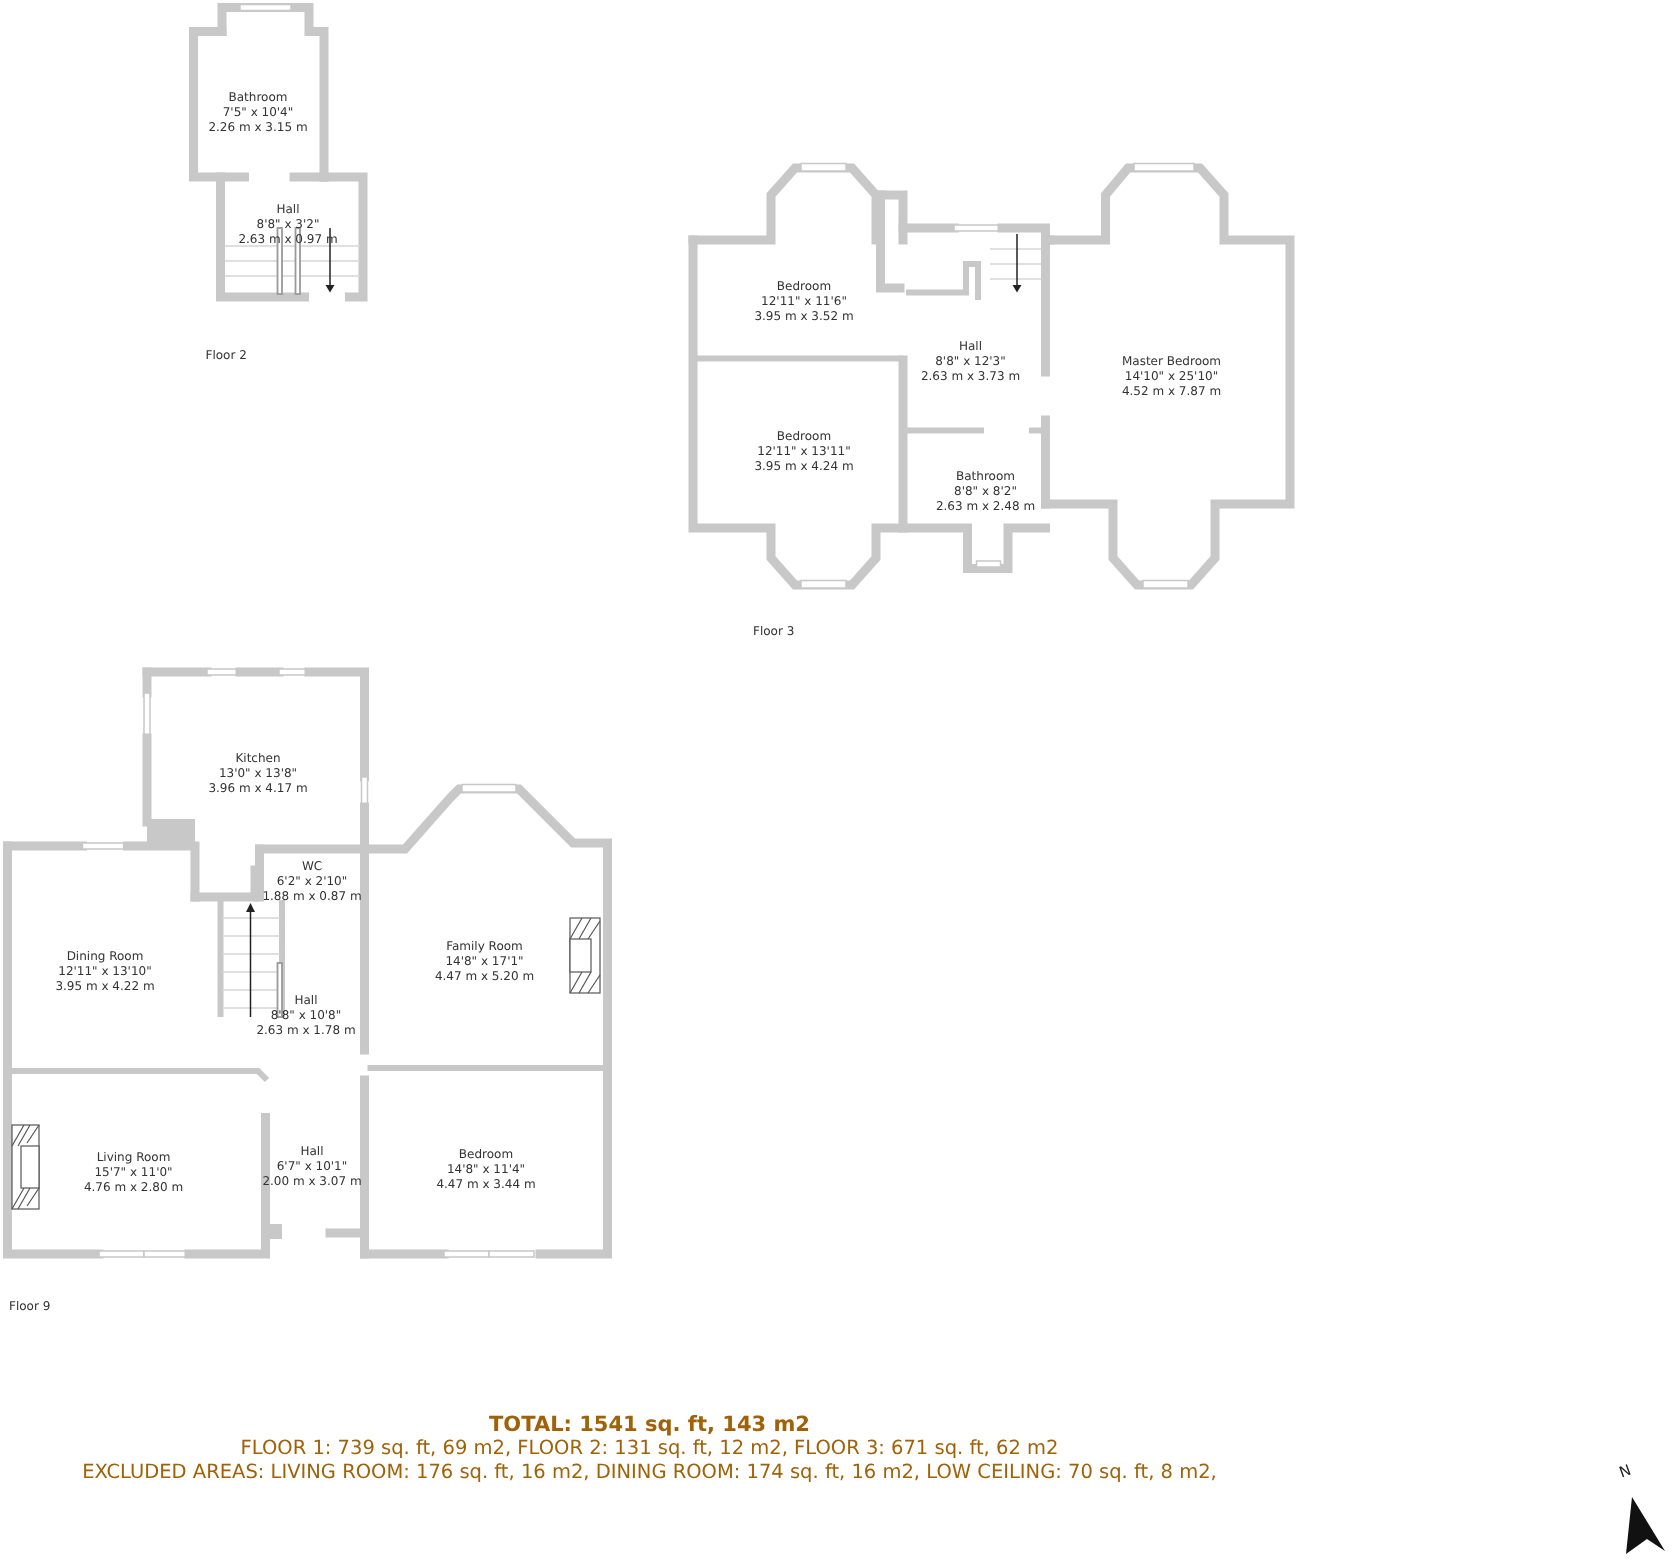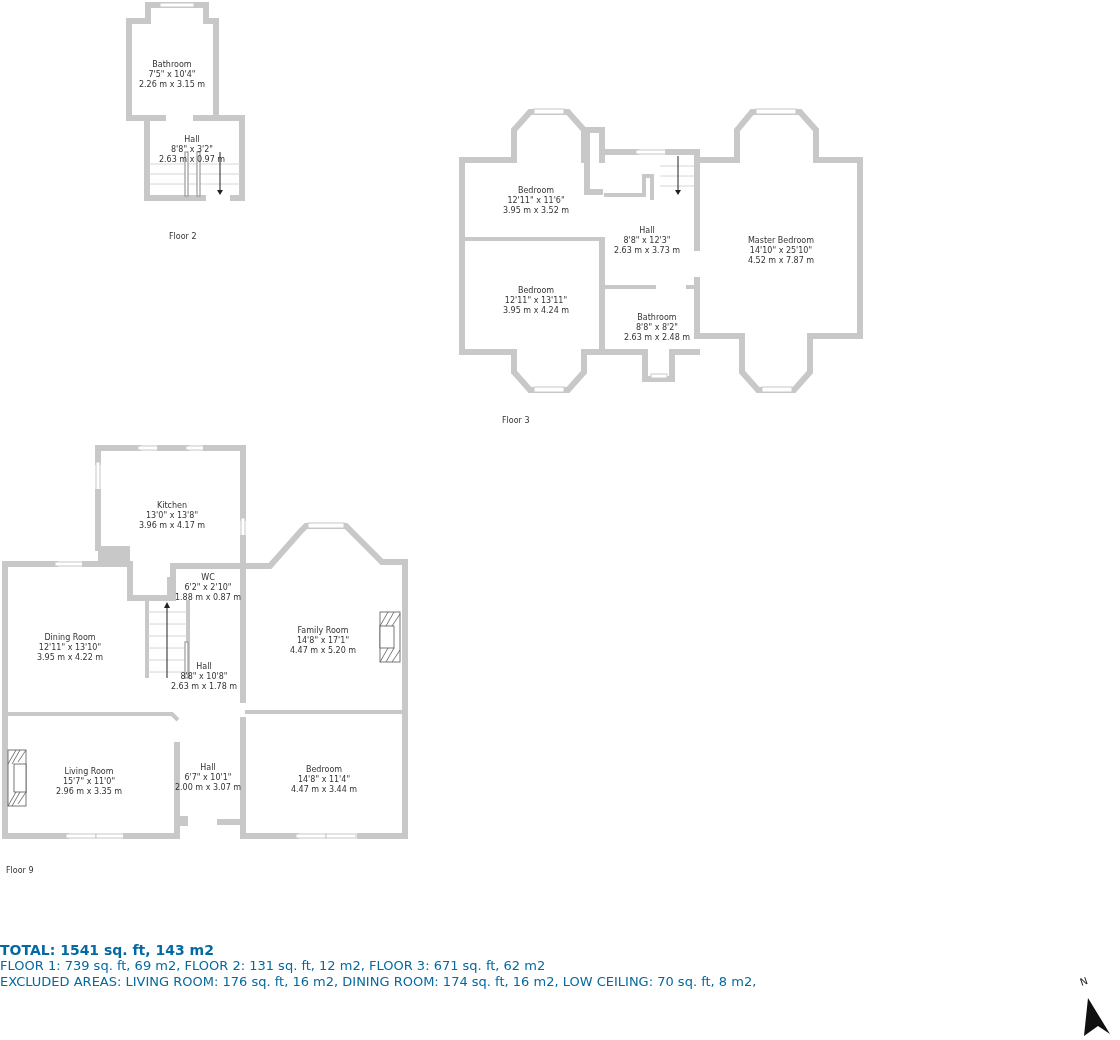--- a/index.html
+++ b/index.html
@@ -10,22 +10,22 @@
   .wall-thin { fill: none; stroke: #c8c8c8; stroke-width: 4; }
   .window { fill: #ffffff; stroke: #c8c8c8; stroke-width: 1; }
   .stair { fill: none; stroke: #d6d6d6; stroke-width: 1; }
   .rail { fill: #fff; stroke: #9a9a9a; stroke-width: 1.2; }
   .hatch { fill: none; stroke: #555; stroke-width: 0.8; }
   .arrow { stroke: #222; stroke-width: 1; fill: none; }
   .room-label { position: absolute; text-align: center; font-size: 8px; line-height: 10px;
                 color: #333; white-space: nowrap; transform: translateX(-50%); }
   .room-label div { white-space: nowrap; }
   .floor-label { position: absolute; font-size: 8px; color: #333; }
-  .totals { position: absolute; left: 0; width: 866px; top: 942px; 
-            font-size: 13px; line-height: 16px; color: #0369a1; }
+  .totals { position: absolute; left: 0; width: 866px; top: 942px; text-align: center;
+            font-size: 13px; line-height: 16px; color: #a16207; }
   .totals .total { font-weight: bold; font-size: 14px; }
   .north { position: absolute; left: 1078px; top: 976px; width: 38px; height: 64px; }
   .north .n { position: absolute; left: 2px; top: 0; font-size: 10px; transform: rotate(-20deg); }
 </style>
 </head>
 <body>
 
 <svg class="plan" width="1120" height="1040">
 
   <g>
@@ -164,21 +164,21 @@
 <div class="room-label" style="left:172px; top:60px;">
   <div>Bathroom</div>
   <div>7'5" x 10'4"</div>
   <div>2.26 m x 3.15 m</div>
 </div>
 <div class="room-label" style="left:192px; top:135px;">
   <div>Hall</div>
   <div>8'8" x 3'2"</div>
   <div>2.63 m x 0.97 m</div>
 </div>
-<div class="floor-label" style="left:137px; top:232px;margin-left:32px;">Floor 2</div>
+<div class="floor-label" style="left:137px; top:232px;">Floor 2</div>
 
 <div class="room-label" style="left:536px; top:186px;">
   <div>Bedroom</div>
   <div>12'11" x 11'6"</div>
   <div>3.95 m x 3.52 m</div>
 </div>
 <div class="room-label" style="left:647px; top:226px;">
   <div>Hall</div>
   <div>8'8" x 12'3"</div>
   <div>2.63 m x 3.73 m</div>
@@ -221,21 +221,21 @@
   <div>4.47 m x 5.20 m</div>
 </div>
 <div class="room-label" style="left:204px; top:662px;">
   <div>Hall</div>
   <div>8'8" x 10'8"</div>
   <div>2.63 m x 1.78 m</div>
 </div>
 <div class="room-label" style="left:89px; top:767px;">
   <div>Living Room</div>
   <div>15'7" x 11'0"</div>
-  <div>2.96 m x 3.35 m</div>
+  <div>4.76 m x 2.80 m</div>
 </div>
 <div class="room-label" style="left:208px; top:763px;">
   <div>Hall</div>
   <div>6'7" x 10'1"</div>
   <div>2.00 m x 3.07 m</div>
 </div>
 <div class="room-label" style="left:324px; top:765px;">
   <div>Bedroom</div>
   <div>14'8" x 11'4"</div>
   <div>4.47 m x 3.44 m</div>

